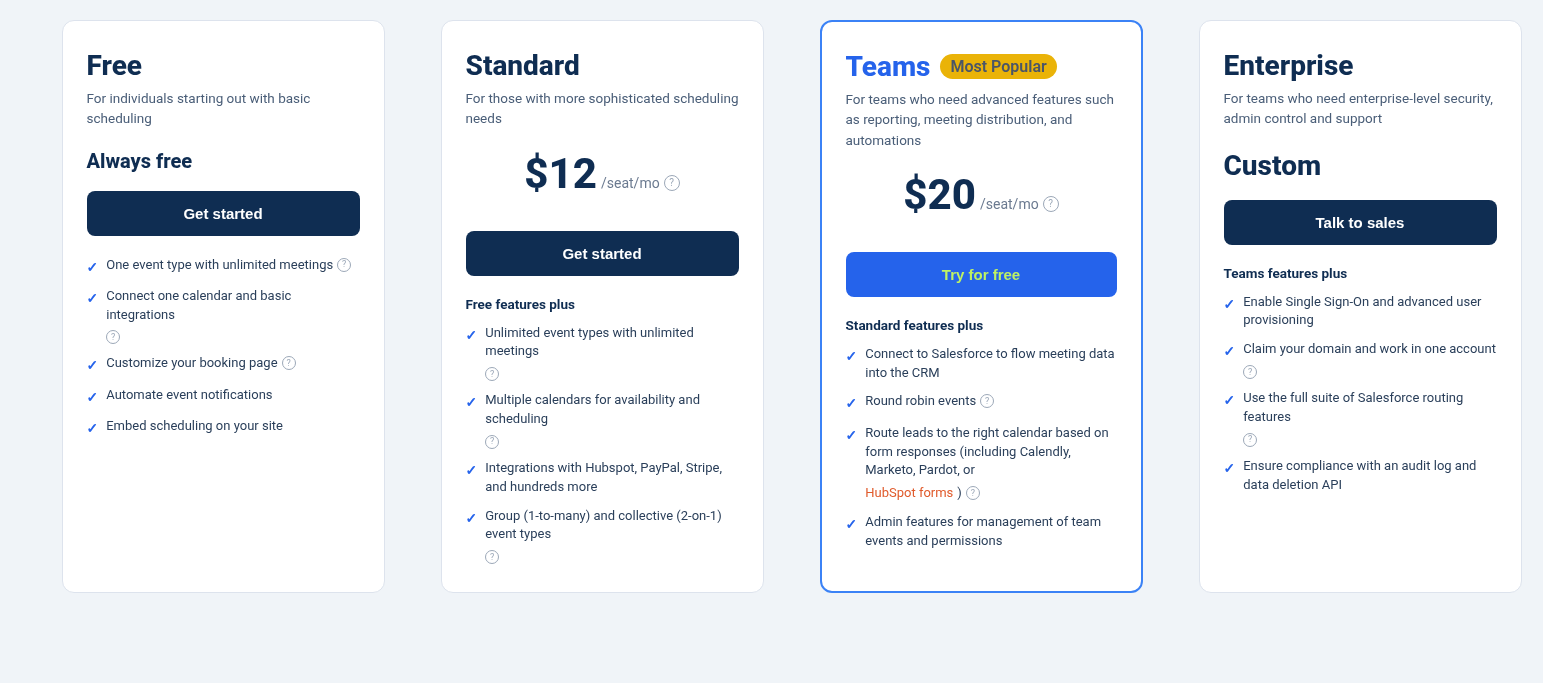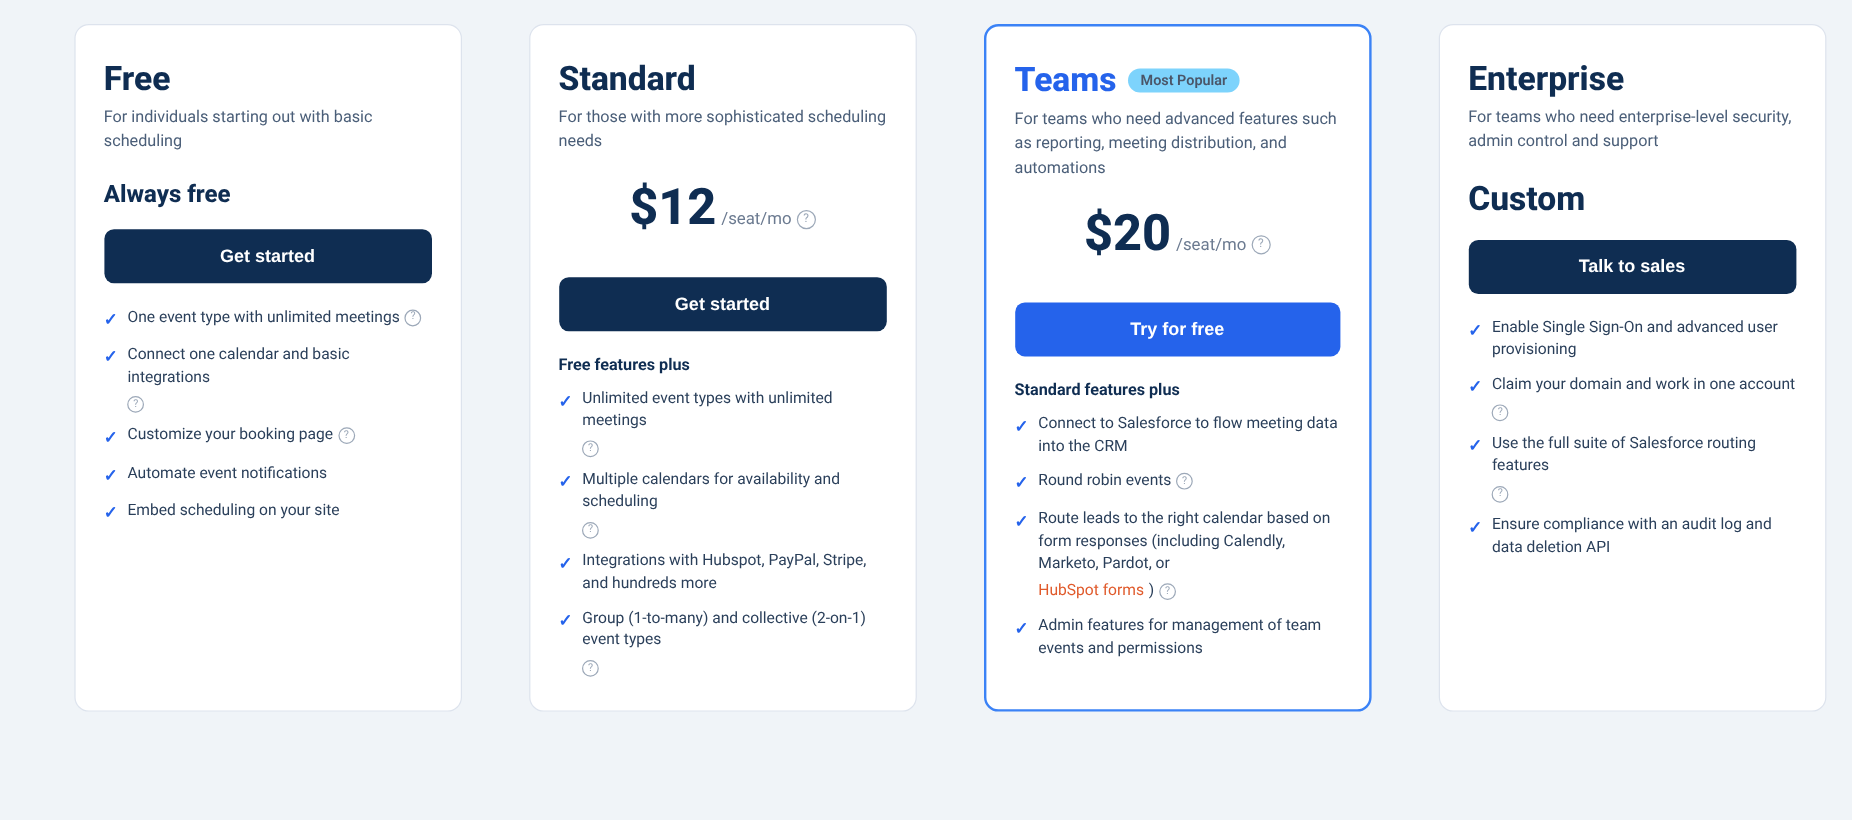--- a/index.html
+++ b/index.html
@@ -39,23 +39,23 @@
       color: #0f2d52;
       margin-bottom: 6px;
       display: flex;
       align-items: center;
       gap: 10px;
     }
     .plan-name.teams-name {
       color: #2563eb;
     }
     .most-popular-badge {
-      background: #7dd3fc;
+      background: #eab308;
       color: #4a5568;
-      font-size: 12px;
+      font-size: 16px;
       font-weight: 600;
       border-radius: 20px;
       padding: 3px 10px;
     }
     .plan-description {
       font-size: 13.5px;
       color: #4a5e78;
       line-height: 1.5;
       margin-bottom: 20px;
     }
@@ -101,21 +101,21 @@
       cursor: pointer;
       margin-top: 14px;
       margin-bottom: 20px;
     }
     .cta-dark {
       background: #0f2d52;
       color: #fff;
     }
     .cta-blue {
       background: #2563eb;
-      color: #ffffff;
+      color: #bef264;
     }
     .features-label {
       font-size: 13.5px;
       font-weight: 700;
       color: #0f2d52;
       margin-bottom: 12px;
     }
     .feature-list {
       list-style: none;
       display: flex;
@@ -261,20 +261,21 @@
           <span class="check">✓</span>
           <span class="feature-text">Admin features for management of team events and permissions</span>
         </li>
       </ul>
     </div>
     <div class="pricing-card">
       <div class="plan-name">Enterprise</div>
       <p class="plan-description">For teams who need enterprise-level security, admin control and support</p>
       <div class="custom-price">Custom</div>
       <button class="cta-button cta-dark">Talk to sales</button>
+      <div class="features-label">Teams features plus</div>
       <ul class="feature-list">
         <li class="feature-item">
           <span class="check">✓</span>
           <span class="feature-text">Enable Single Sign-On and advanced user provisioning</span>
         </li>
         <li class="feature-item">
           <span class="check">✓</span>
           <span class="feature-text">Claim your domain and work in one account <span class="help-icon">?</span></span>
         </li>
         <li class="feature-item">

